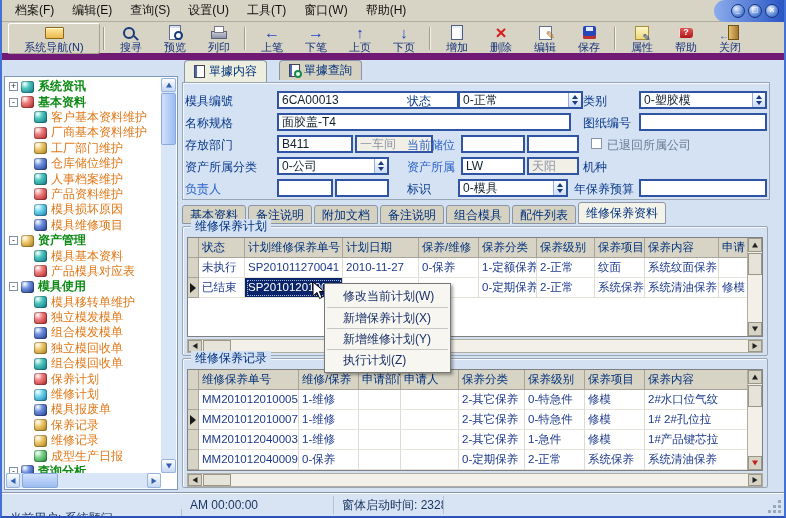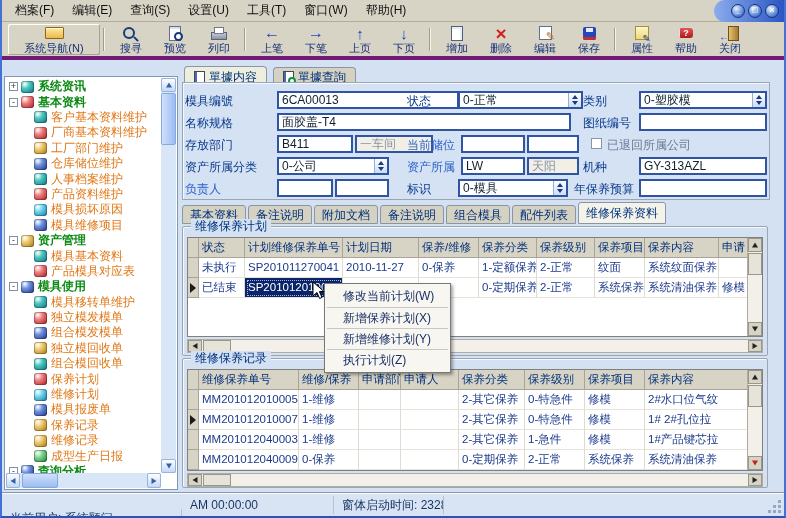--- a/index.html
+++ b/index.html
@@ -13,21 +13,21 @@
   .mi{padding:0 9px;font-size:12px;color:#101010;line-height:21px;}
   .wctl{position:absolute;top:0;right:0;width:70px;height:22px;z-index:5;
         background:linear-gradient(90deg,#8cacec,#2a56c4);border-radius:11px 0 0 11px;
         display:flex;align-items:center;justify-content:flex-end;gap:3px;padding:0 5px;}
   .wbtn{width:14px;height:14px;border-radius:7px;border:1px solid #16367c;color:#fff;
         background:radial-gradient(circle at 35% 30%,#e8f0ff,#6890dc 55%,#2050b4);
         font-size:9px;line-height:11px;text-align:center;font-weight:bold;}
 
   
   .toolbar{position:absolute;left:0;top:22px;right:0;height:38px;background:#d8d4c5;
-           border-bottom:4px solid #701a75;display:flex;align-items:center;padding:1px 0 1px 6px;}
+           border-bottom:7px solid #701a75;display:flex;align-items:flex-start;padding:1px 0 1px 6px;}
   .tb{position:relative;width:44px;display:flex;flex-direction:column;align-items:center;justify-content:center;padding-top:1px;}
   .tb.nav{width:92px;box-shadow:inset -1px -1px 0 #a8a494,inset 1px 1px 0 #ffffff;border-radius:2px;}
   .tb.sep{margin-left:9px;}
   .tb.sep::before{content:"";position:absolute;left:-6px;top:4px;bottom:4px;width:0;
                   border-left:1px solid #a09c8e;border-right:1px solid #f4f2ea;}
   .tlb{font-size:11px;color:#16327a;line-height:13px;white-space:nowrap;}
   .tbi{position:relative;height:17px;min-width:22px;display:flex;align-items:center;justify-content:center;}
   .folder-open-icon::before{content:"";width:17px;height:10px;background:linear-gradient(#ffe9a0,#edb94e);
       border:1px solid #8a6a14;border-radius:1px;box-shadow:inset 0 1px 0 #fff8d8;}
   .search-icon::before{content:"";width:8px;height:8px;border:2px solid #16387c;border-radius:50%;margin-right:4px;}
@@ -78,21 +78,21 @@
   .sv .th{position:absolute;left:0;right:0;top:15px;height:52px;background:linear-gradient(90deg,#cfe0fb,#9cbdf2);border:1px solid #88a8dc;border-radius:2px;}
   .sh .l{top:0;bottom:0;left:0;width:14px;} .sh .r{top:0;bottom:0;right:0;width:14px;}
   .sh .th{position:absolute;top:0;bottom:0;left:16px;width:36px;background:linear-gradient(#cfe0fb,#9cbdf2);border:1px solid #88a8dc;border-radius:2px;}
   .a-up{border-left:3px solid transparent;border-right:3px solid transparent;border-bottom:5px solid #3060b0;}
   .a-dn{border-left:3px solid transparent;border-right:3px solid transparent;border-top:5px solid #3060b0;}
   .a-lt{border-top:3px solid transparent;border-bottom:3px solid transparent;border-right:5px solid #3060b0;}
   .a-rt{border-top:3px solid transparent;border-bottom:3px solid transparent;border-left:5px solid #3060b0;}
 
   
   .content{position:absolute;left:178px;top:60px;right:2px;bottom:24px;}
-  .doctabs{position:absolute;left:4px;top:0;height:33px;display:flex;align-items:center;gap:6px;}
+  .doctabs{position:absolute;left:4px;top:0;height:33px;display:flex;align-items:flex-start;gap:12px;}
   .dtab{height:20px;padding:0 9px;display:flex;align-items:center;gap:4px;background:#d6d2c2;
         border:1px solid #8a96a8;border-bottom:none;border-radius:4px 4px 0 0;color:#00317c;font-size:12px;}
   .dtab.active{background:#edeedd;height:22px;}
   .document-icon,.document-search-icon{position:relative;width:11px;height:13px;background:#fff;border:1px solid #445;box-shadow:inset 2px 0 0 #4a6ab8;}
   .document-search-icon::after{content:"";position:absolute;width:4px;height:4px;border:2px solid #1a8a4a;border-radius:50%;right:-3px;bottom:-2px;background:#e8ffe8;}
 
   .form-panel{position:absolute;left:2px;top:22px;width:588px;height:118px;background:#d5e2f3;
               border:1px solid #9aa6b4;box-shadow:inset 1px 1px 0 #f4f8ff;}
   .flb{position:absolute;height:16px;color:#0a3a8c;font-size:12px;line-height:16px;text-align:left;white-space:nowrap;}
   .flb.lt{text-align:left;} .flb.bl{color:#2a62c8;} .flb.gr{color:#6a7a96;text-align:left;}
@@ -491,21 +491,20 @@
       <span class="flb gr" style="left:424px;top:54px;width:110px">已退回所属公司</span>
 
       <span class="flb" style="left:2px;top:76px;width:88px">资产所属分类</span>
       <div class="field combo" style="left:94px;top:74px;width:112px">
         <span>0-公司</span><span class="spin"></span>
       </div>
       <span class="flb lt bl" style="left:224px;top:76px;width:52px">资产所属</span>
       <div class="field" style="left:278px;top:74px;width:64px">LW</div>
       <div class="field ro" style="left:344px;top:74px;width:52px">天阳</div>
       <span class="flb lt" style="left:400px;top:76px;width:52px">机种</span>
-      <div class="field" style="left:456px;top:74px;width:128px">GY-313AZL</div>
 
       <span class="flb bl" style="left:2px;top:98px;width:88px">负责人</span>
       <div class="field" style="left:94px;top:96px;width:56px"></div>
       <div class="field" style="left:152px;top:96px;width:54px"></div>
       <span class="flb lt" style="left:224px;top:98px;width:48px">标识</span>
       <div class="field combo" style="left:275px;top:96px;width:110px">
         <span>0-模具</span><span class="spin"></span>
       </div>
       <span class="flb lt" style="left:391px;top:98px;width:63px">年保养预算</span>
       <div class="field" style="left:456px;top:96px;width:128px"></div>

